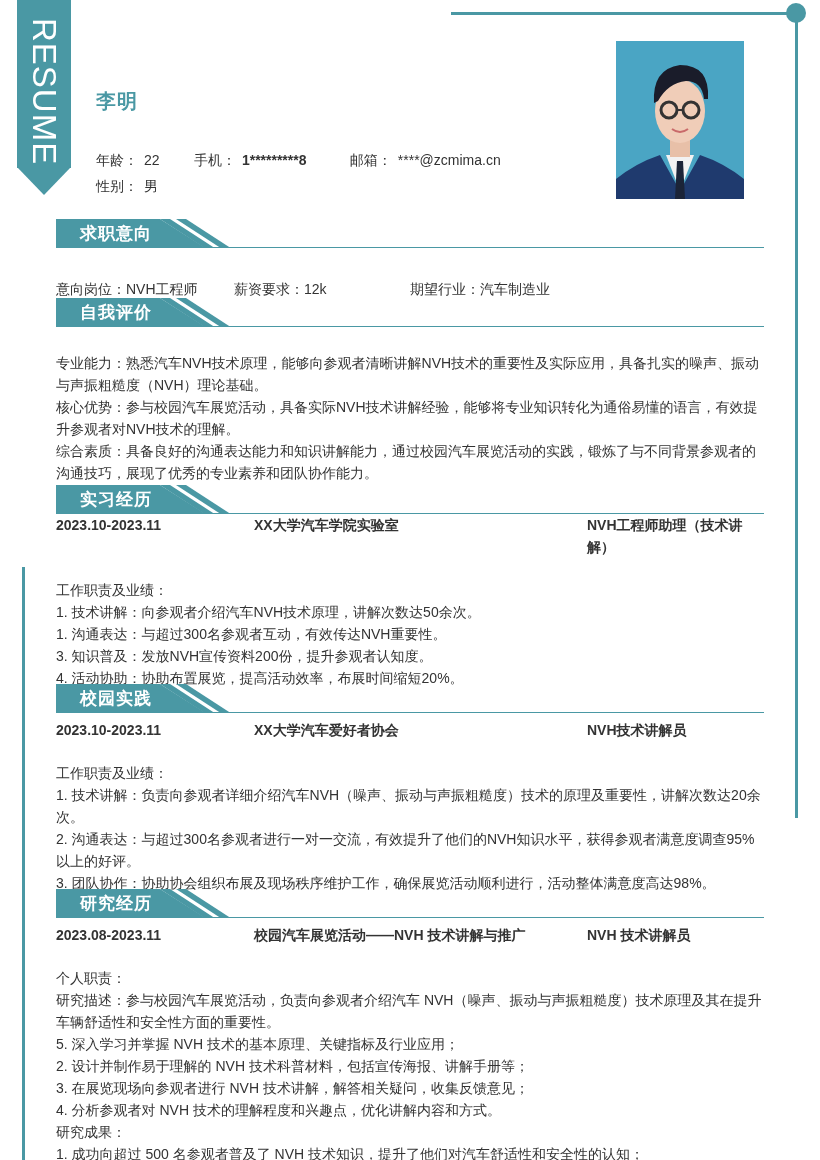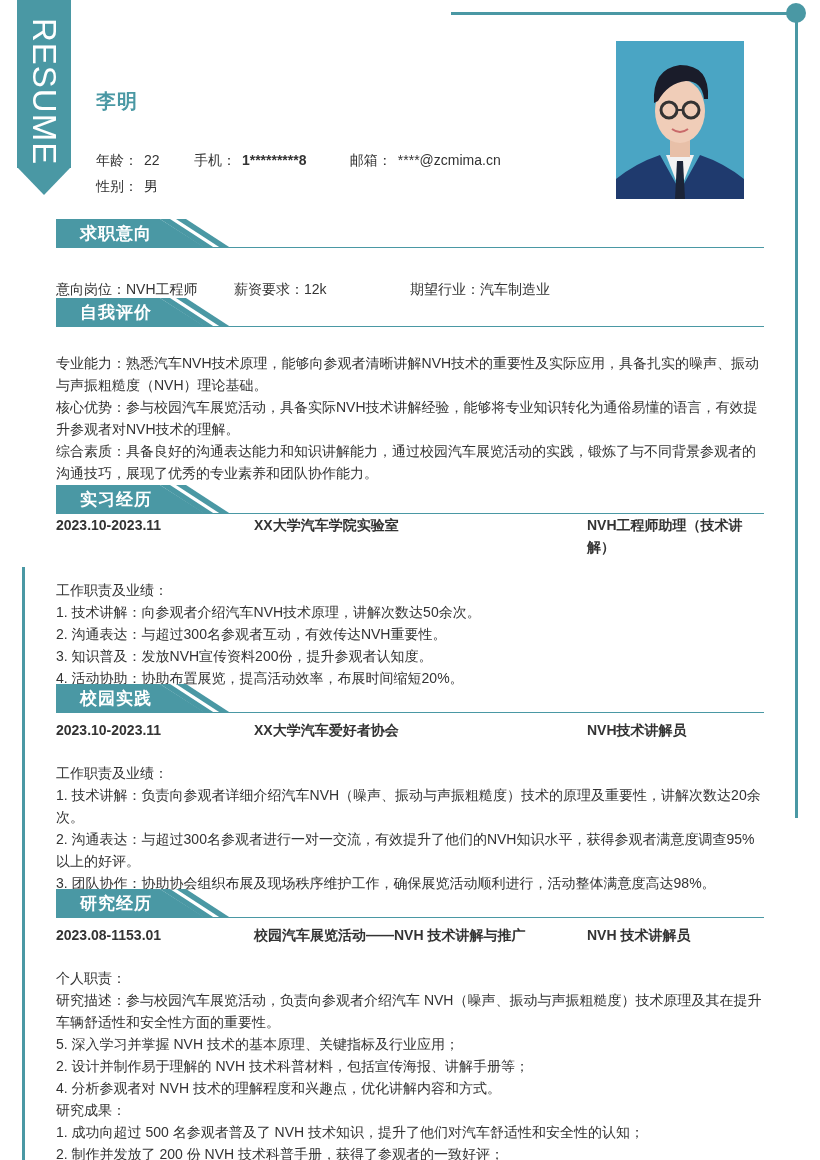--- a/index.html
+++ b/index.html
@@ -117,21 +117,21 @@
   <div class="sh-rule"></div>
 </div>
 <div class="row3" style="top:514px;">
   <span class="c1">2023.10-2023.11</span>
   <span class="c2">XX大学汽车学院实验室</span>
   <span class="c3">NVH工程师助理（技术讲解）</span>
 </div>
 <div class="text" style="top:560px;">
   <p>工作职责及业绩：</p>
   <p>1. 技术讲解：向参观者介绍汽车NVH技术原理，讲解次数达50余次。</p>
-  <p>2. 沟通表达：与超过300名参观者互动，有效传达NVH重要性。</p>
+  <p>1. 沟通表达：与超过300名参观者互动，有效传达NVH重要性。</p>
   <p>3. 知识普及：发放NVH宣传资料200份，提升参观者认知度。</p>
   <p>4. 活动协助：协助布置展览，提高活动效率，布展时间缩短20%。</p>
 </div>
 
 <div class="section-head" style="top:684px;">
   <div class="sh-block"></div>
   <div class="sh-stripe" style="left:104px;transform:skewX(57deg);transform-origin:0 0;"></div>
   <div class="sh-stripe" style="left:120px;transform:skewX(57deg);transform-origin:0 0;"></div>
   <div class="sh-title">校园实践</div>
   <div class="sh-rule"></div>
@@ -149,26 +149,27 @@
 </div>
 
 <div class="section-head" style="top:889px;">
   <div class="sh-block"></div>
   <div class="sh-stripe" style="left:104px;transform:skewX(57deg);transform-origin:0 0;"></div>
   <div class="sh-stripe" style="left:120px;transform:skewX(57deg);transform-origin:0 0;"></div>
   <div class="sh-title">研究经历</div>
   <div class="sh-rule"></div>
 </div>
 <div class="row3" style="top:924px;">
-  <span class="c1">2023.08-1153.01</span>
+  <span class="c1">2023.08-2023.11</span>
   <span class="c2">校园汽车展览活动——NVH 技术讲解与推广</span>
   <span class="c3">NVH 技术讲解员</span>
 </div>
 <div class="text" style="top:948px;">
   <p>个人职责：</p>
   <p>研究描述：参与校园汽车展览活动，负责向参观者介绍汽车 NVH（噪声、振动与声振粗糙度）技术原理及其在提升车辆舒适性和安全性方面的重要性。</p>
   <p>5. 深入学习并掌握 NVH 技术的基本原理、关键指标及行业应用；</p>
   <p>2. 设计并制作易于理解的 NVH 技术科普材料，包括宣传海报、讲解手册等；</p>
+  <p>3. 在展览现场向参观者进行 NVH 技术讲解，解答相关疑问，收集反馈意见；</p>
   <p>4. 分析参观者对 NVH 技术的理解程度和兴趣点，优化讲解内容和方式。</p>
   <p>研究成果：</p>
   <p>1. 成功向超过 500 名参观者普及了 NVH 技术知识，提升了他们对汽车舒适性和安全性的认知；</p>
   <p>2. 制作并发放了 200 份 NVH 技术科普手册，获得了参观者的一致好评；</p>
 </div>
 
 </body></html>

